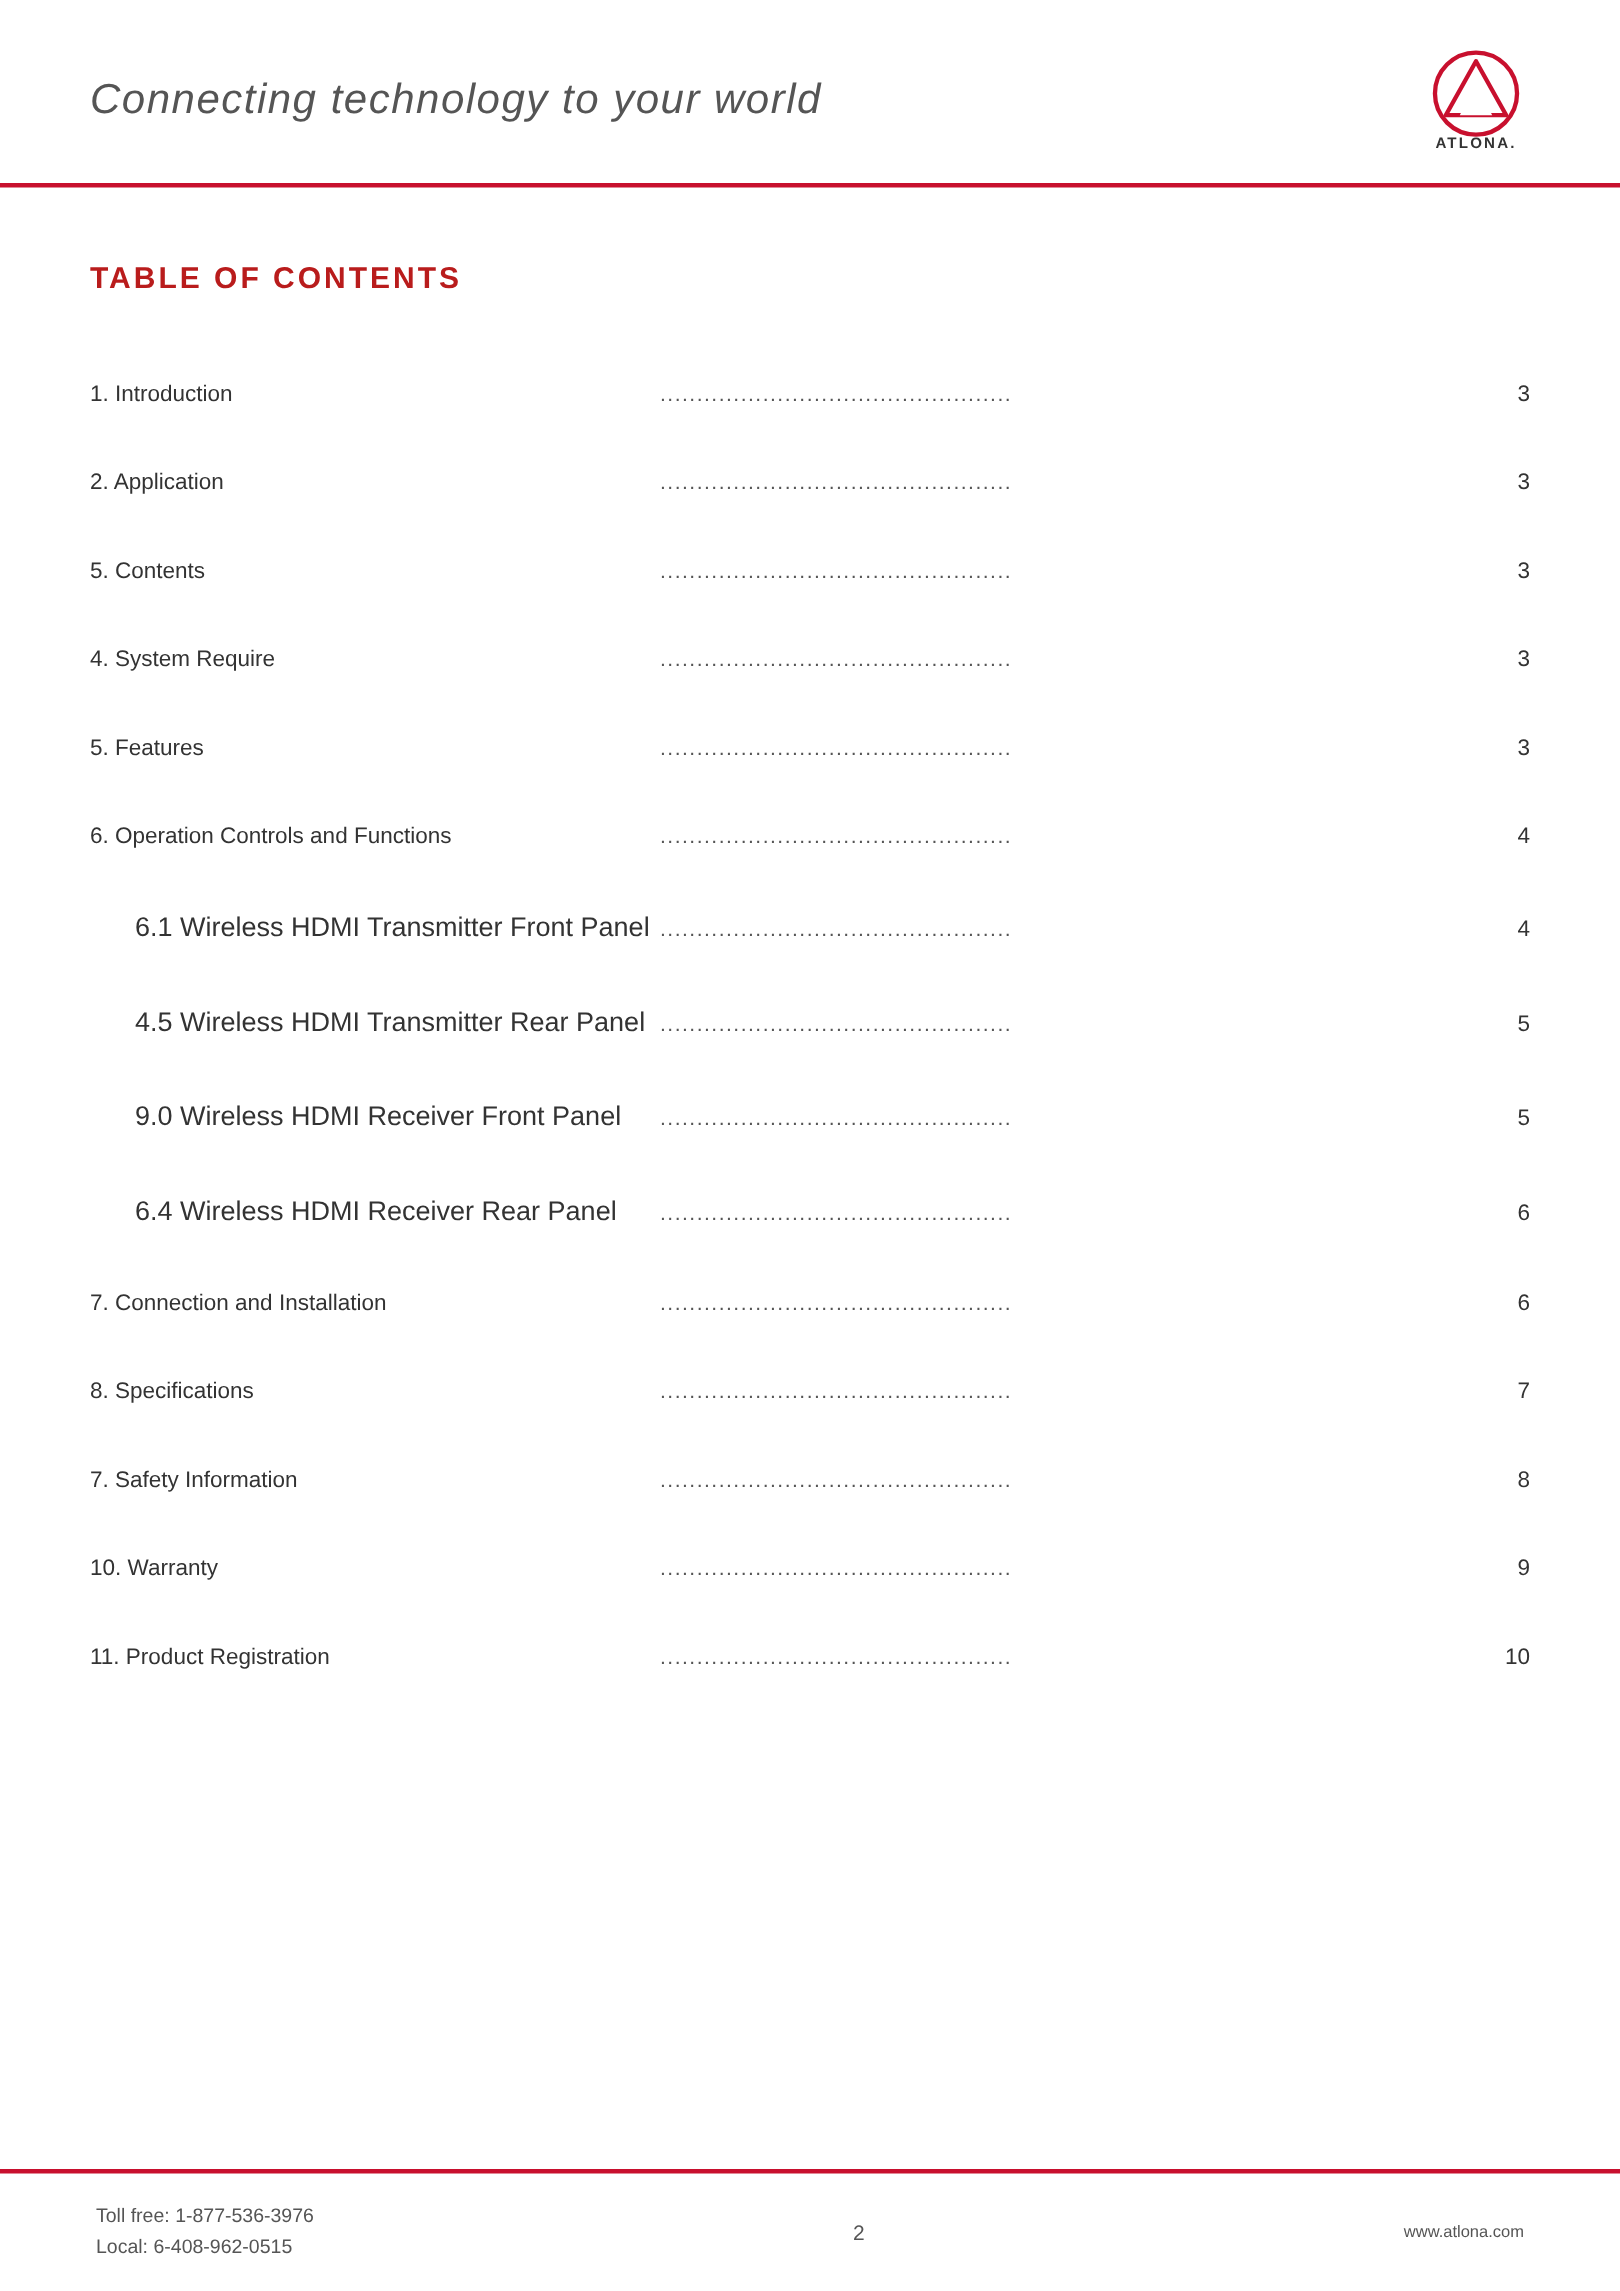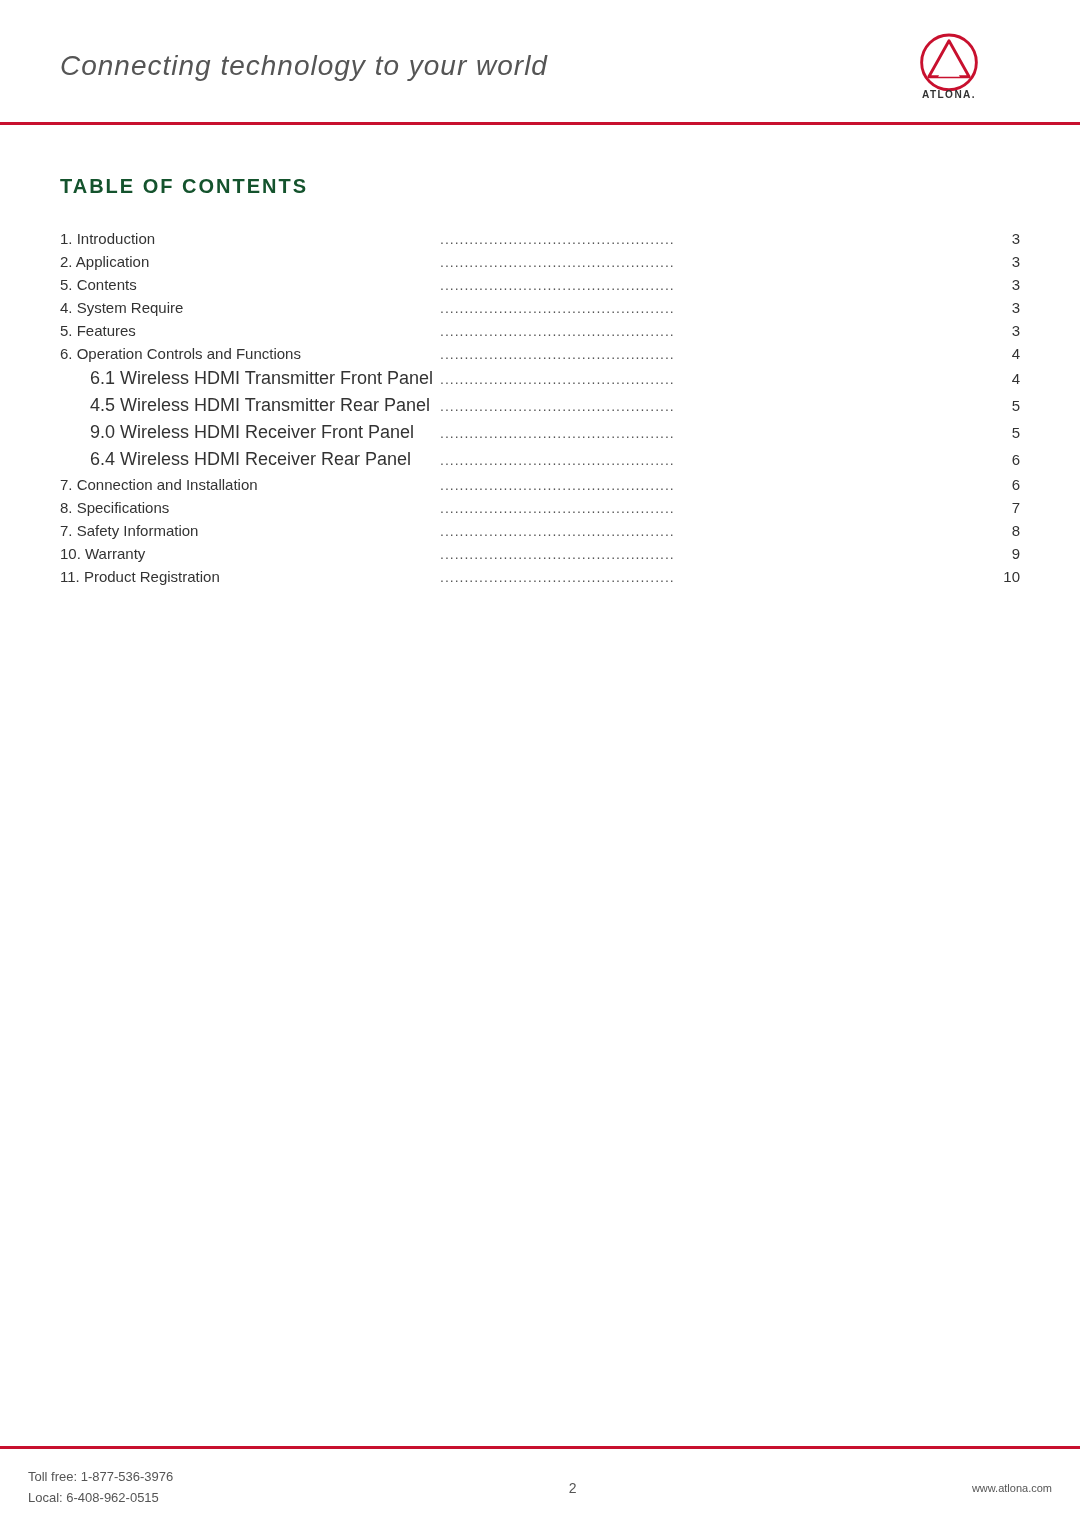--- a/index.html
+++ b/index.html
@@ -14,21 +14,21 @@
       background: #ffffff;
       font-family: Arial, Helvetica, sans-serif;
       position: relative;
     }
 
     
     .header {
       display: flex;
       justify-content: space-between;
       align-items: center;
-      padding: 30px 95px 20px 60px;
+      padding: 30px 60px 20px 60px;
       border-bottom: 3px solid #c8102e;
     }
 
     .header-tagline {
       font-size: 28px;
       font-style: italic;
       color: #555555;
       font-weight: 300;
       letter-spacing: 1px;
     }
@@ -46,37 +46,38 @@
     }
 
     
     .main-content {
       padding: 50px 60px 40px 60px;
     }
 
     .toc-title {
       font-size: 20px;
       font-weight: 800;
-      color: #14532d;
+      color: #b91c1c;
       letter-spacing: 2px;
       text-transform: uppercase;
-      margin-bottom: 32px;
+      margin-bottom: 20px;
     }
 
     .toc-row {
       display: flex;
       align-items: baseline;
       margin-bottom: 6px;
     }
 
     .toc-label {
       min-width: 380px;
       font-size: 15px;
       color: #333333;
       white-space: nowrap;
+      margin-top: 36px;
     }
 
     .toc-label.sub-item {
       padding-left: 30px;
       font-size: 18px;
     }
 
     .toc-dots {
       flex: 1;
       font-size: 14px;
@@ -93,21 +94,21 @@
       padding-left: 6px;
     }
 
     
     .footer {
       position: absolute;
       bottom: 0;
       left: 0;
       right: 0;
       border-top: 3px solid #c8102e;
-      padding: 18px 28px;
+      padding: 18px 64px;
       display: flex;
       justify-content: space-between;
       align-items: center;
     }
 
     .footer-left {
       font-size: 13px;
       color: #555555;
       line-height: 1.6;
     }

